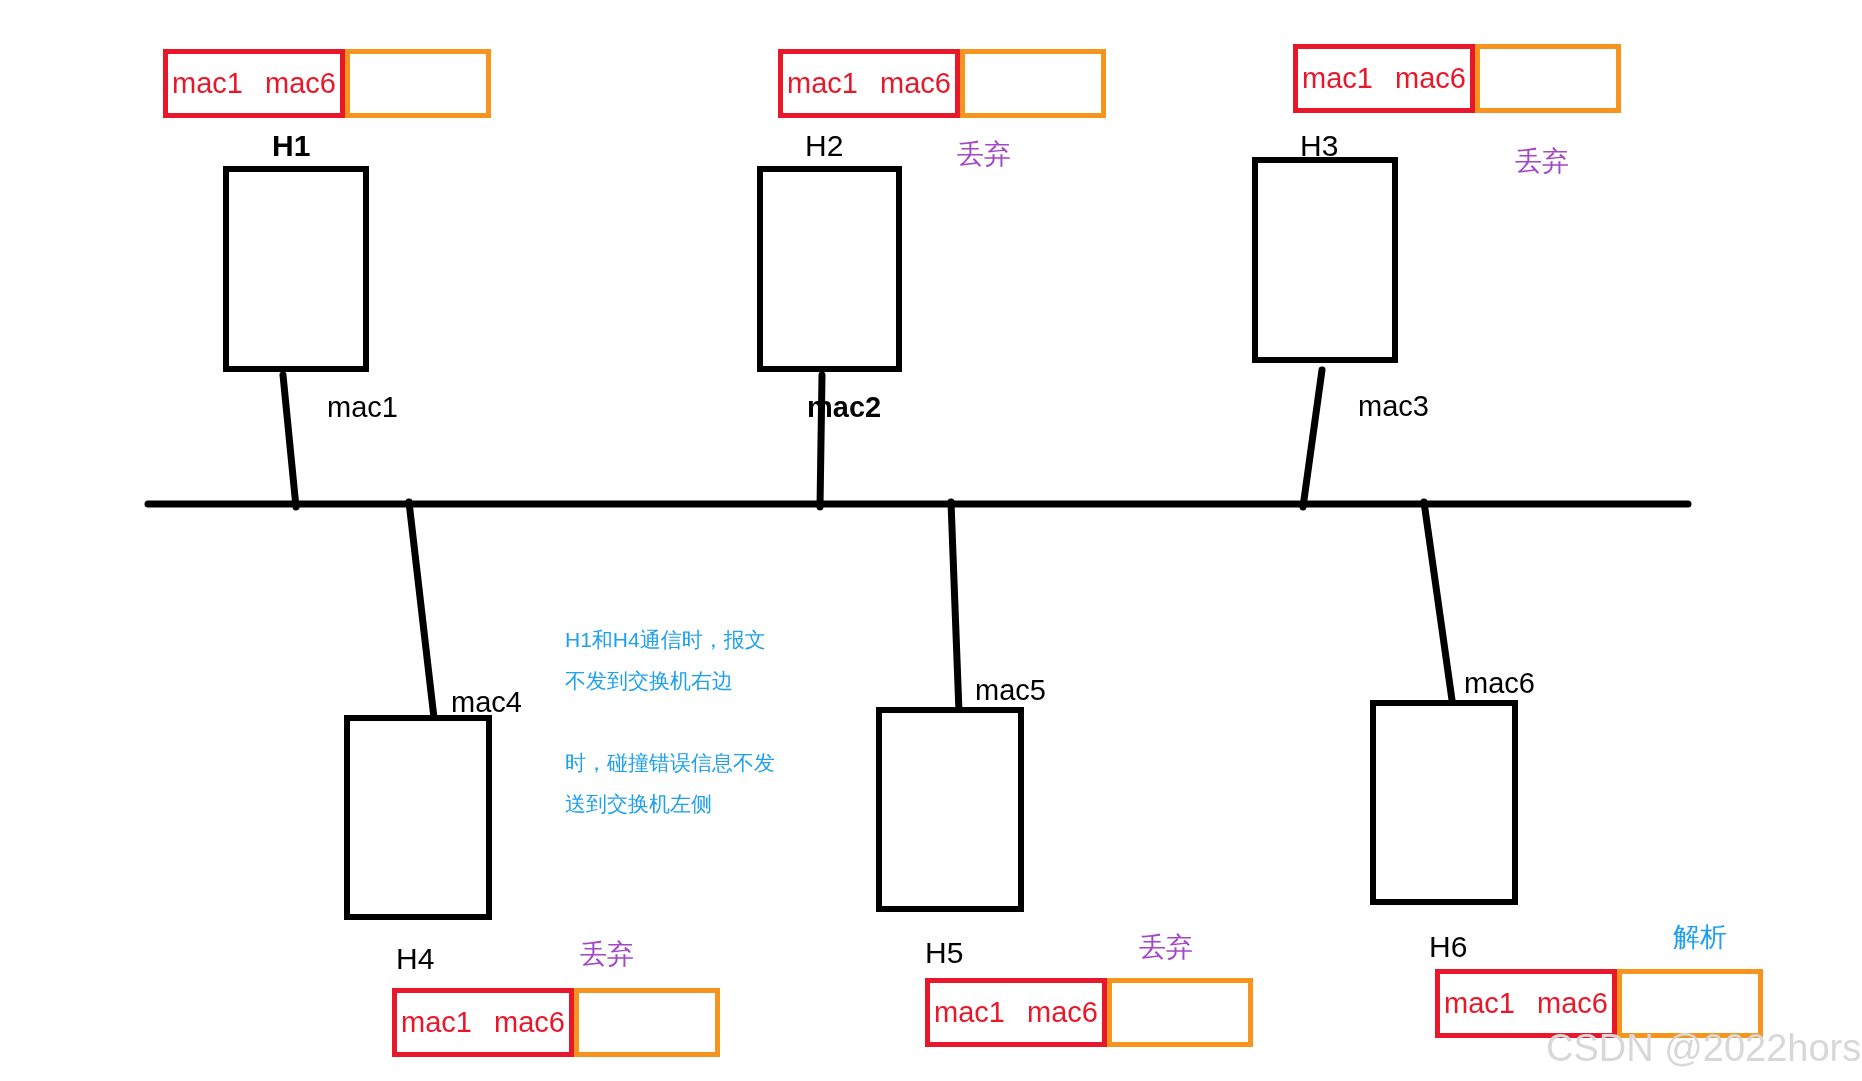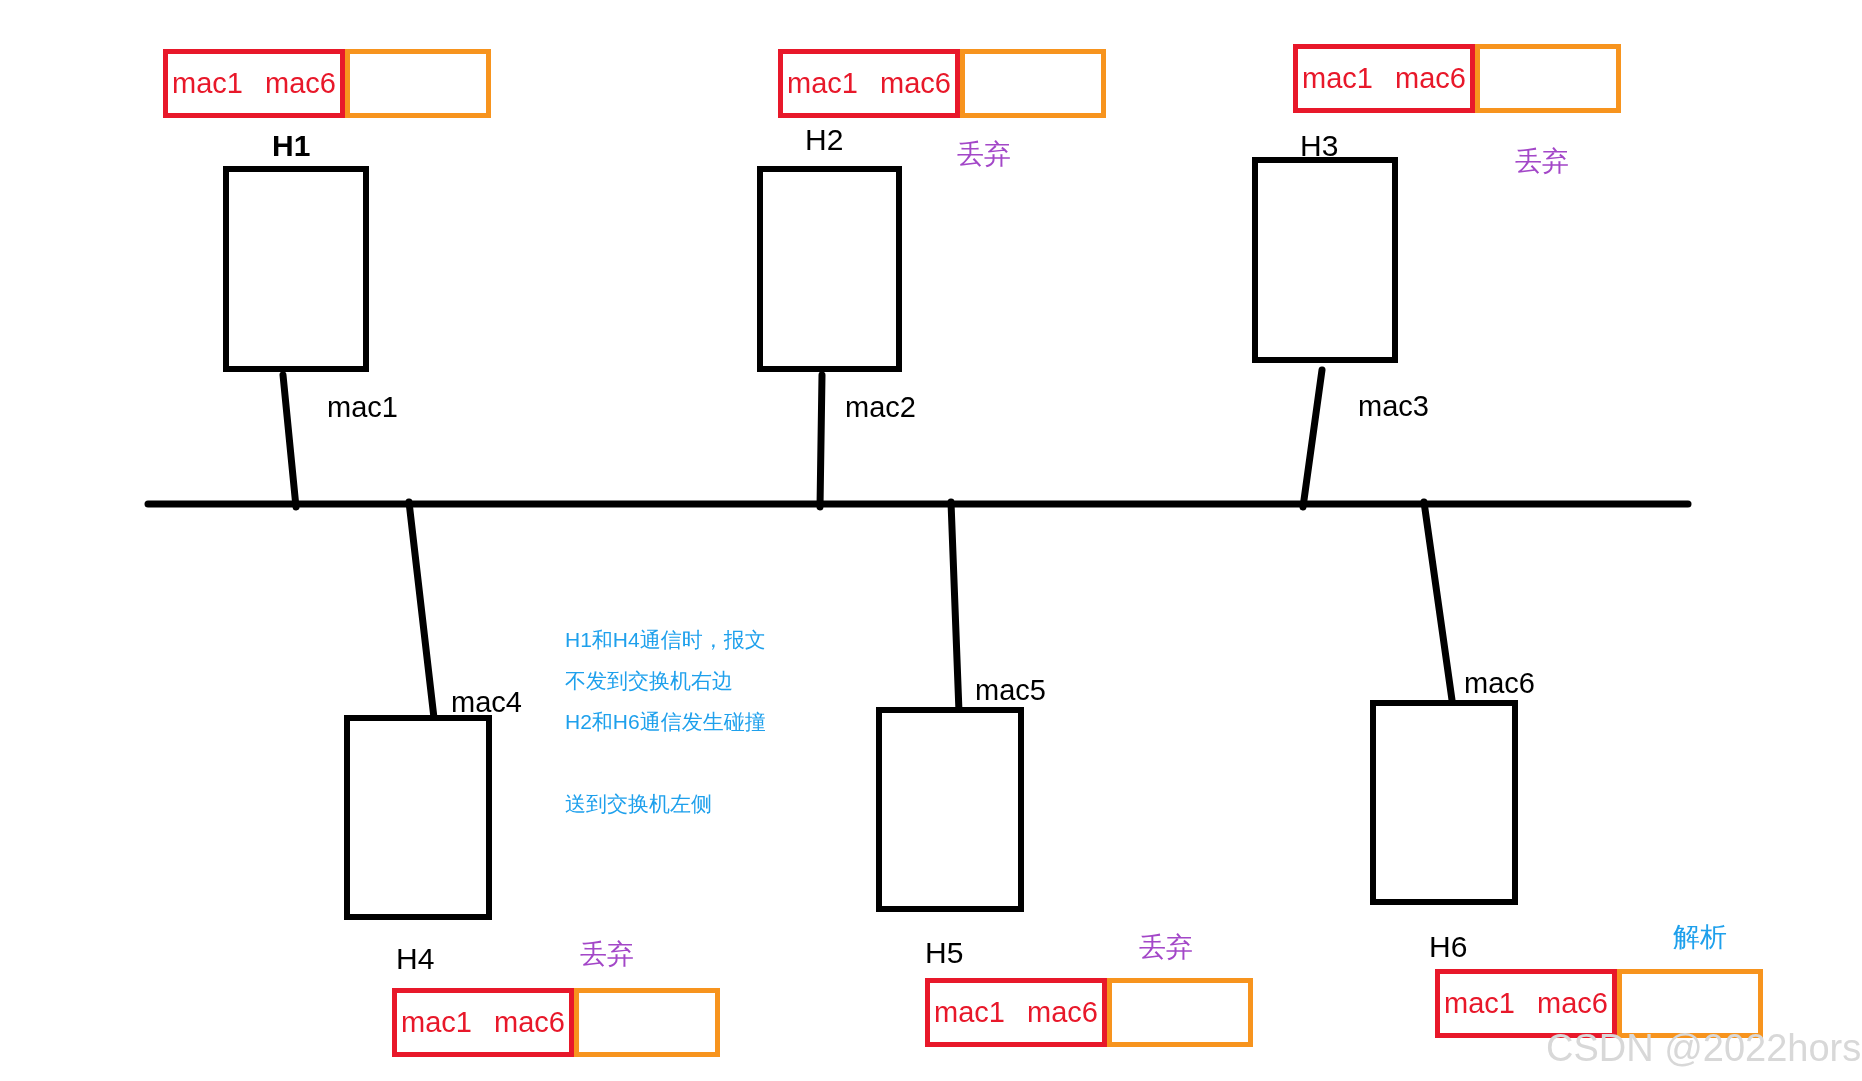--- a/index.html
+++ b/index.html
@@ -147,31 +147,31 @@
   </div>
 
   <div class="lbl lbl-drop" style="left:957px; top:141px;">丢弃</div>
   <div class="lbl lbl-drop" style="left:1515px; top:148px;">丢弃</div>
 
   <div class="host" style="left:223px; top:166px; width:146px; height:206px;"></div>
   <div class="lbl lbl-host" style="left:272px; top:131px;font-weight:bold;">H1</div>
   <div class="lbl lbl-mac" style="left:327px; top:393px;">mac1</div>
 
   <div class="host" style="left:757px; top:166px; width:145px; height:206px;"></div>
-  <div class="lbl lbl-host" style="left:805px; top:125px;">H2</div>
-  <div class="lbl lbl-mac" style="left:845px; top:393px;">mac2</div>
+  <div class="lbl lbl-host" style="left:805px; top:131px;">H2</div>
+  <div class="lbl lbl-mac" style="left:807px; top:393px;font-weight:bold;">mac2</div>
 
   <div class="host" style="left:1252px; top:157px; width:146px; height:206px;"></div>
   <div class="lbl lbl-host" style="left:1300px; top:131px;text-align:right;">H3</div>
   <div class="lbl lbl-mac" style="left:1358px; top:392px;">mac3</div>
 
 
   <div class="annotation" style="left:565px; top:627px;">H1和H4通信时，报文</div>
   <div class="annotation" style="left:565px; top:668px;">不发到交换机右边</div>
-  <div class="annotation" style="left:565px; top:709px;">H2和H6通信发生碰撞</div>
+  <div class="annotation" style="left:565px; top:750px;">时，碰撞错误信息不发</div>
   <div class="annotation" style="left:565px; top:791px;">送到交换机左侧</div>
 
   <div class="host" style="left:344px; top:715px; width:148px; height:205px;"></div>
   <div class="lbl lbl-mac" style="left:451px; top:688px;">mac4</div>
   <div class="lbl lbl-host" style="left:396px; top:944px;">H4</div>
 
   <div class="host" style="left:876px; top:707px; width:148px; height:205px;"></div>
   <div class="lbl lbl-mac" style="left:975px; top:676px;">mac5</div>
   <div class="lbl lbl-host" style="left:925px; top:938px;text-align:center;">H5</div>
 

